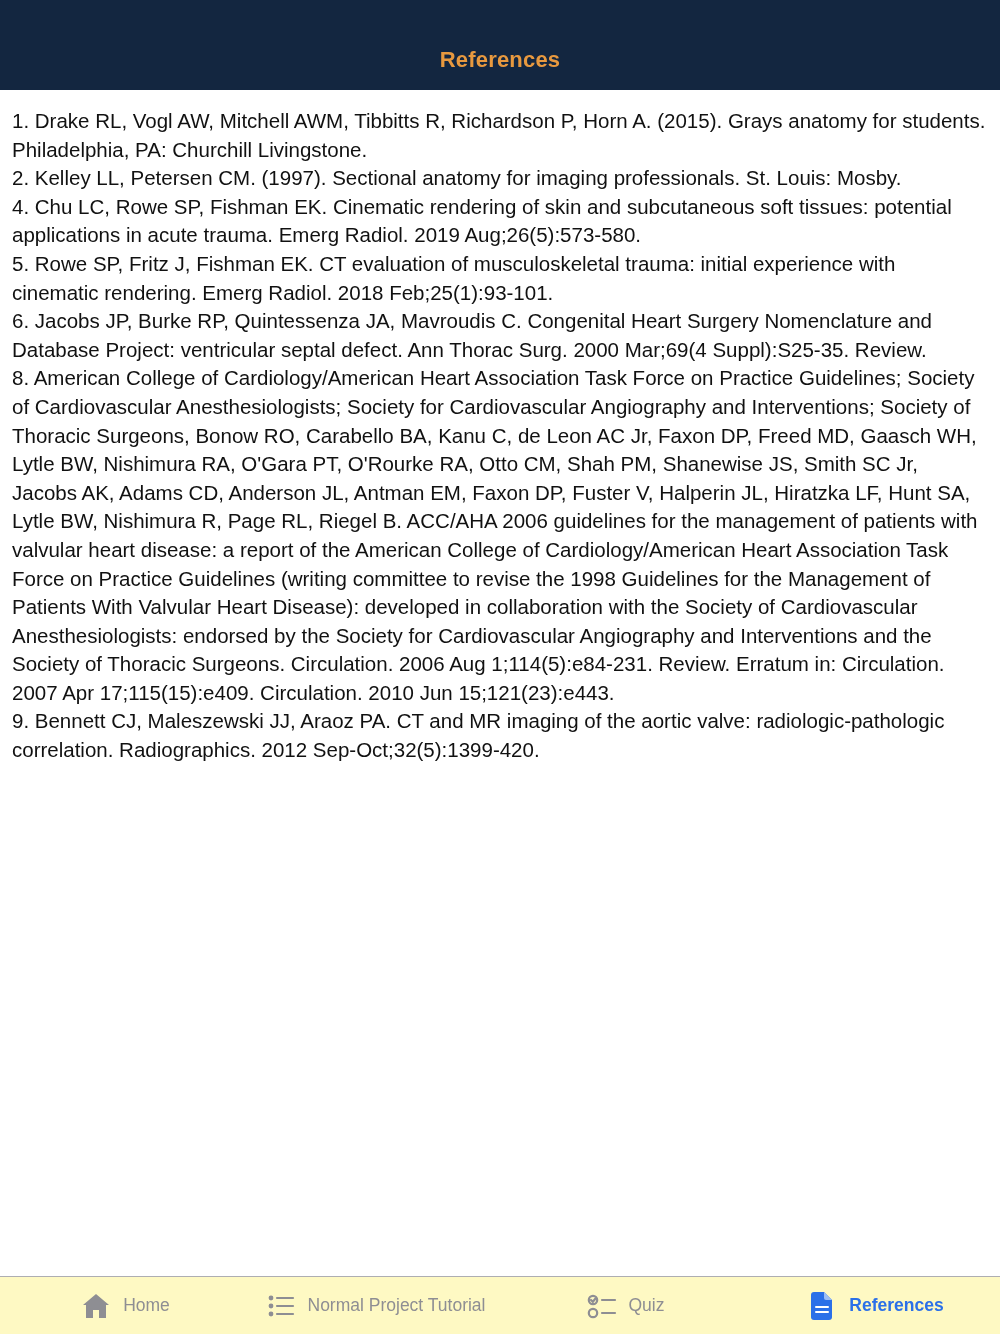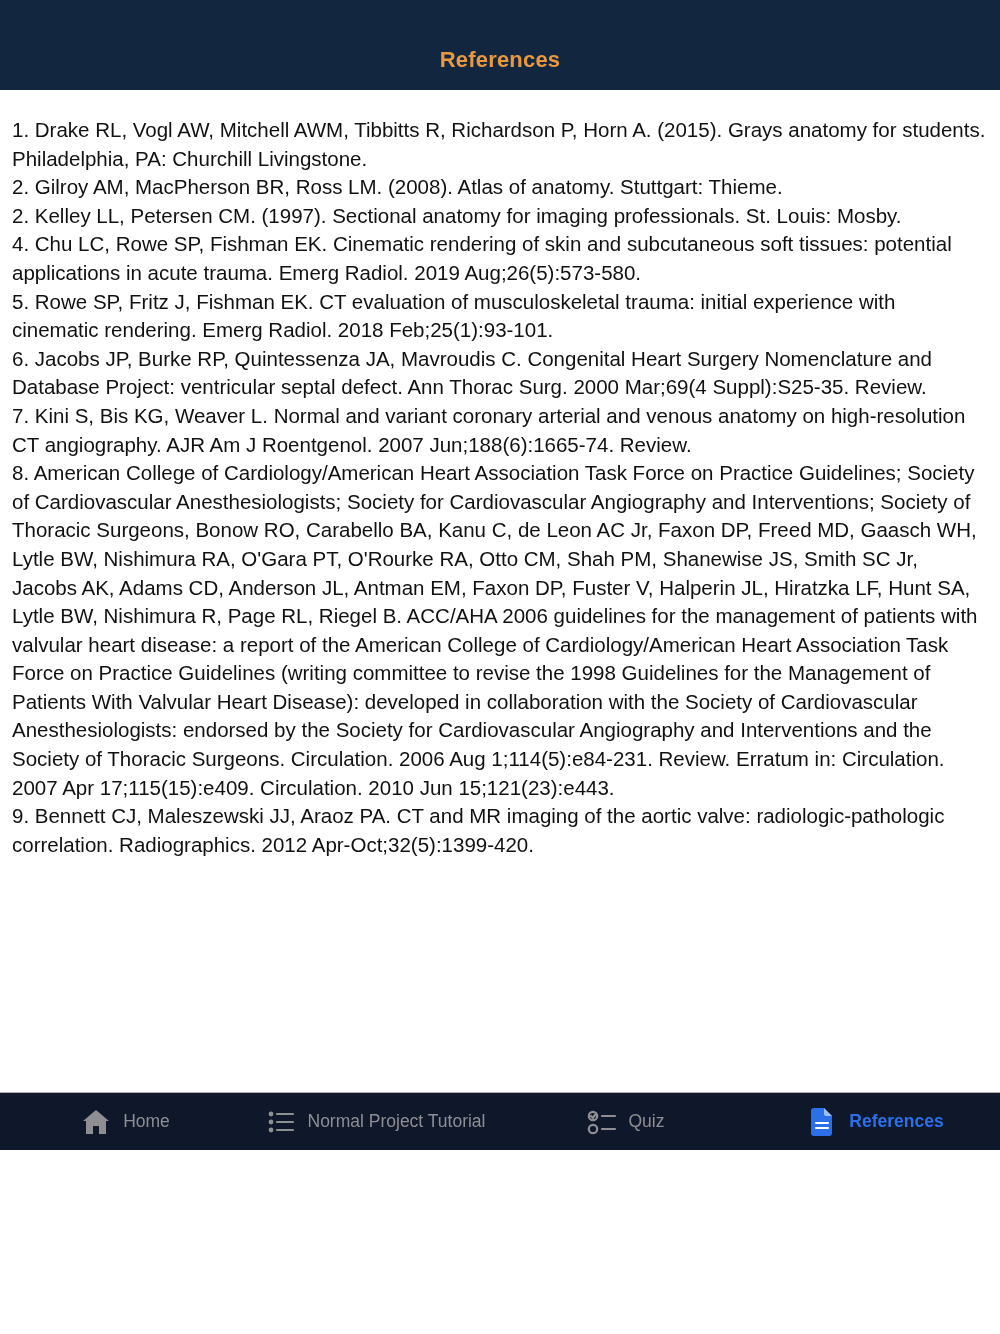--- a/index.html
+++ b/index.html
@@ -1,46 +1,46 @@
 <!DOCTYPE html>
 <html><head>
 <meta charset="utf-8">
 <style>
   * { margin:0; padding:0; box-sizing:border-box; }
   html,body { width:1000px; height:1334px; }
   body { font-family:"Liberation Sans","DejaVu Sans",sans-serif; background:#ffffff; }
-  .page { position:relative; width:1000px; height:1150px; background:#ffffff; overflow:hidden;text-decoration:underline; }
+  .page { position:relative; width:1000px; height:1334px; background:#ffffff; overflow:hidden;text-decoration:underline; }
 
   
   .header {
     position:absolute; top:0; left:0; right:0; height:90px;
     background:#132640;
     display:flex; align-items:flex-end; justify-content:center;
     padding-bottom:17px;
   }
   .header-title { color:#e8993f; font-size:22px; font-weight:bold; letter-spacing:0.2px; }
 
   
   .content {
     position:absolute; top:90px; left:0; right:0; bottom:58px;
-    padding:26px 14px 0 12px;
+    padding:17px 14px 0 12px;
     overflow:hidden;
   }
   .ref {
     font-size:20.5px;
     line-height:28.6px;
     color:#111111;
     margin:0;
     word-wrap:break-word;
   }
 
   
   .tabbar {
     position:absolute; left:0; right:0; bottom:0; height:58px;
-    background:#0f172a;
+    background:#fef9c3;
     border-top:1px solid #aeaeb2;
     display:flex; align-items:stretch;
   }
   .tab {
     flex:1 1 0;
     display:flex; align-items:center; justify-content:center; gap:11px;
     color:#8e8e93;
     font-size:17.5px;
     cursor:pointer;
   }
@@ -55,28 +55,26 @@
 <body>
 
 <div class="page">
 
   <div class="header">
     <div class="header-title">References</div>
   </div>
 
   <div class="content">
       <p class="ref">1. Drake RL, Vogl AW, Mitchell AWM, Tibbitts R, Richardson P, Horn A. (2015). Grays anatomy for students. Philadelphia, PA: Churchill Livingstone.</p>
-      <p class="ref">2. Gilroy AM, MacPherson BR, Ross LM. (2008). Atlas of anatomy. Stuttgart: Thieme.</p>
       <p class="ref">2. Kelley LL, Petersen CM. (1997). Sectional anatomy for imaging professionals. St. Louis: Mosby.</p>
       <p class="ref">4. Chu LC, Rowe SP, Fishman EK. Cinematic rendering of skin and subcutaneous soft tissues: potential applications in acute trauma. Emerg Radiol. 2019 Aug;26(5):573-580.</p>
       <p class="ref">5. Rowe SP, Fritz J, Fishman EK. CT evaluation of musculoskeletal trauma: initial experience with cinematic rendering. Emerg Radiol. 2018 Feb;25(1):93-101.</p>
       <p class="ref">6. Jacobs JP, Burke RP, Quintessenza JA, Mavroudis C. Congenital Heart Surgery Nomenclature and Database Project: ventricular septal defect. Ann Thorac Surg. 2000 Mar;69(4 Suppl):S25-35. Review.</p>
-      <p class="ref">7. Kini S, Bis KG, Weaver L. Normal and variant coronary arterial and venous anatomy on high-resolution CT angiography. AJR Am J Roentgenol. 2007 Jun;188(6):1665-74. Review.</p>
       <p class="ref">8. American College of Cardiology/American Heart Association Task Force on Practice Guidelines; Society of Cardiovascular Anesthesiologists; Society for Cardiovascular Angiography and Interventions; Society of Thoracic Surgeons, Bonow RO, Carabello BA, Kanu C, de Leon AC Jr, Faxon DP, Freed MD, Gaasch WH, Lytle BW, Nishimura RA, O'Gara PT, O'Rourke RA, Otto CM, Shah PM, Shanewise JS, Smith SC Jr, Jacobs AK, Adams CD, Anderson JL, Antman EM, Faxon DP, Fuster V, Halperin JL, Hiratzka LF, Hunt SA, Lytle BW, Nishimura R, Page RL, Riegel B. ACC/AHA 2006 guidelines for the management of patients with valvular heart disease: a report of the American College of Cardiology/American Heart Association Task Force on Practice Guidelines (writing committee to revise the 1998 Guidelines for the Management of Patients With Valvular Heart Disease): developed in collaboration with the Society of Cardiovascular Anesthesiologists: endorsed by the Society for Cardiovascular Angiography and Interventions and the Society of Thoracic Surgeons. Circulation. 2006 Aug 1;114(5):e84-231. Review. Erratum in: Circulation. 2007 Apr 17;115(15):e409. Circulation. 2010 Jun 15;121(23):e443.</p>
-      <p class="ref">9. Bennett CJ, Maleszewski JJ, Araoz PA. CT and MR imaging of the aortic valve: radiologic-pathologic correlation. Radiographics. 2012 Apr-Oct;32(5):1399-420.</p>
+      <p class="ref">9. Bennett CJ, Maleszewski JJ, Araoz PA. CT and MR imaging of the aortic valve: radiologic-pathologic correlation. Radiographics. 2012 Sep-Oct;32(5):1399-420.</p>
     </div>
 
   <div class="tabbar">
 
     <div class="tab">
       <span class="icon">
         <svg width="30" height="28" viewBox="0 0 30 28">
           <path class="fillgray" d="M15 2 L28 13 L25 13 L25 26 L18 26 L18 18 L12 18 L12 26 L5 26 L5 13 L2 13 Z"></path>
         </svg>
       </span>

